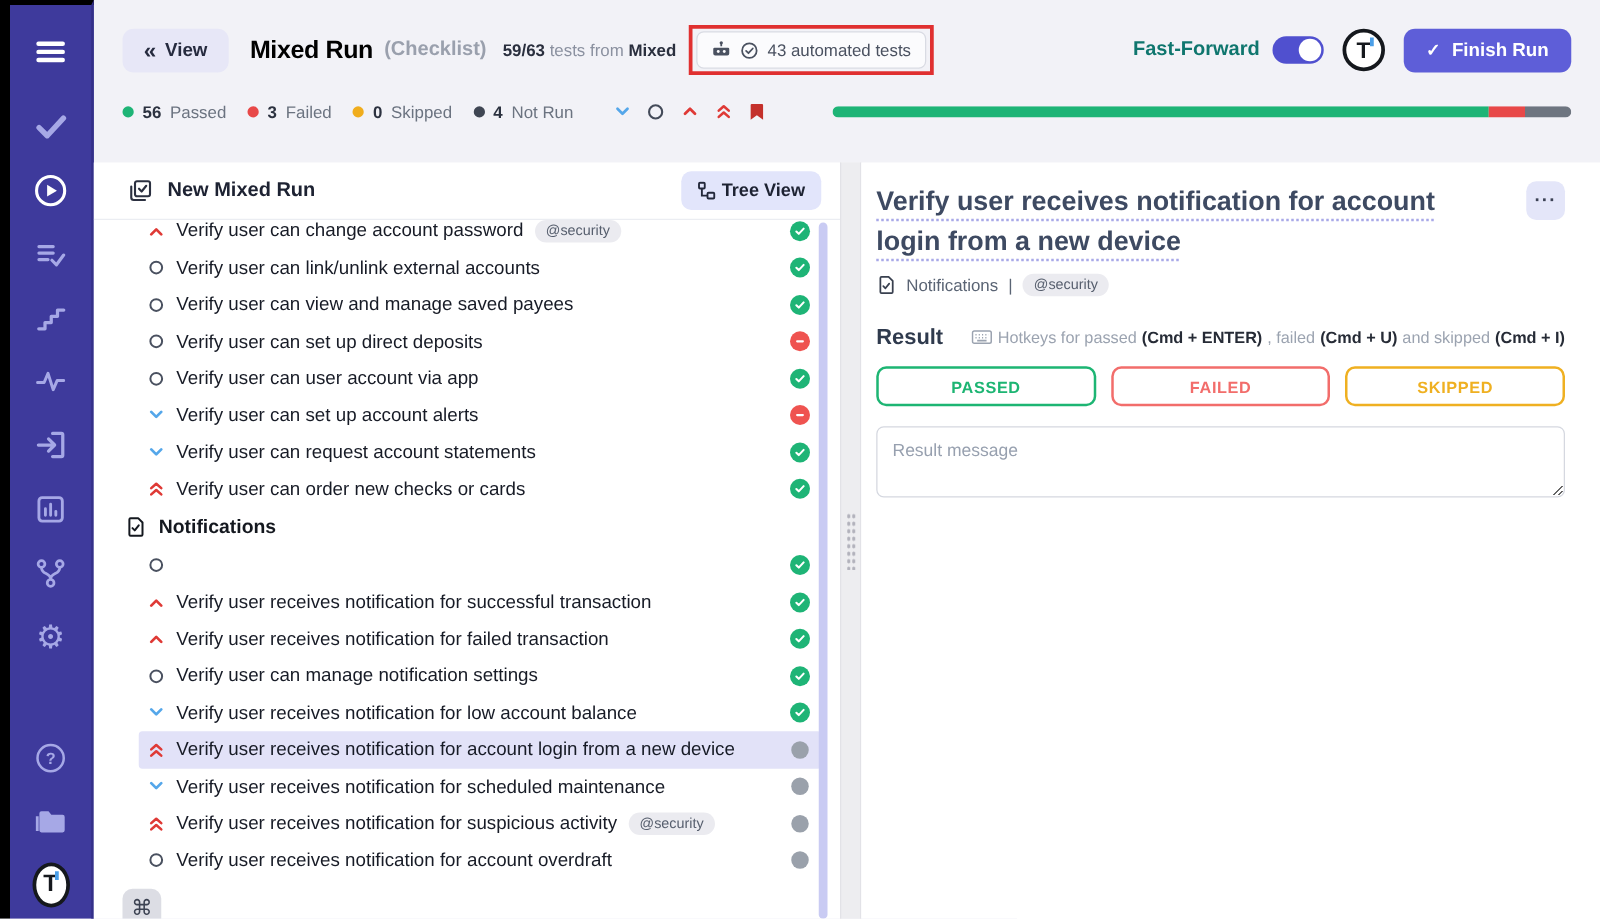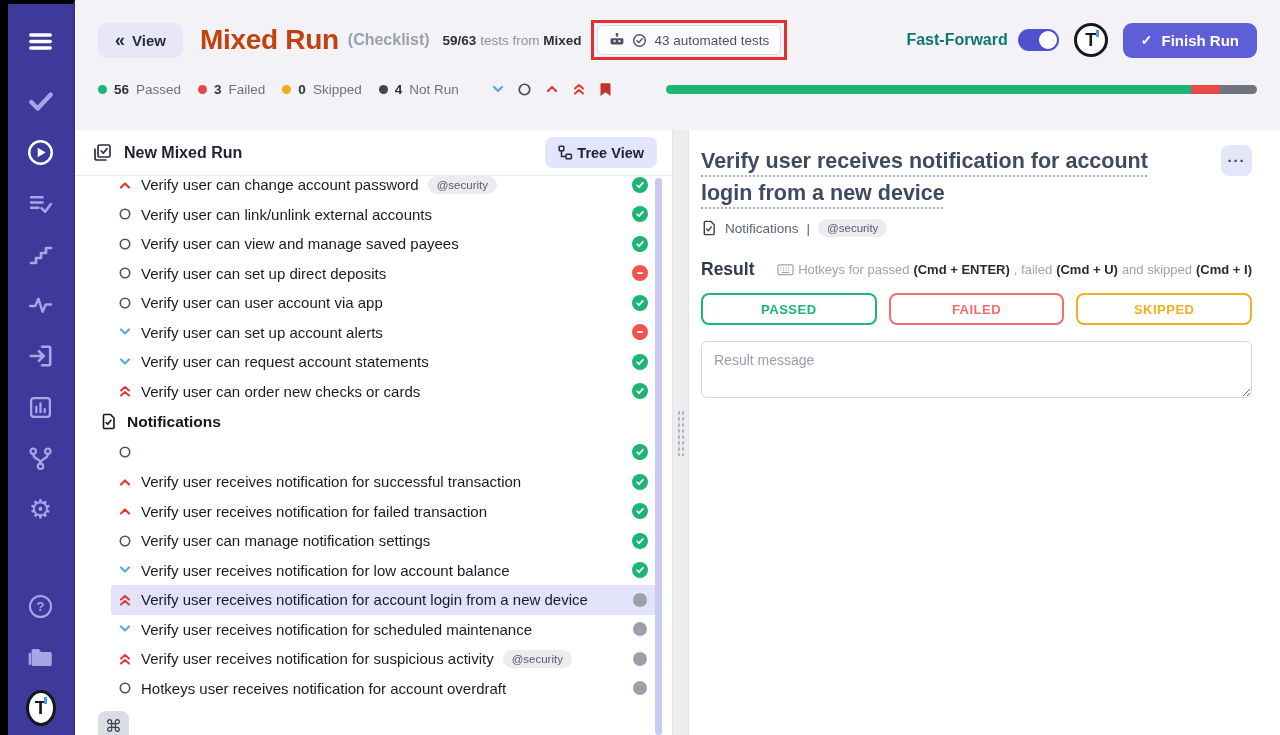--- a/index.html
+++ b/index.html
@@ -24,21 +24,21 @@
                  color:#15181d; position:relative; }
   .logo-circle::after { content:""; position:absolute; top:4px; right:6px; width:3px; height:7px; background:#4b9fe8; }
 
   
   .main { flex:1; display:flex; flex-direction:column; min-width:0; }
   .topbar { height:130px; flex:none; padding:0 23px; }
   .header-row { margin-top:22px; height:36px; display:flex; align-items:center; }
   .runs-btn { display:flex; align-items:center; gap:7px; background:#e7e7f7; border:none; border-radius:9px;
               height:35px; padding:0 17px; font-family:inherit; font-size:15px; font-weight:700; color:#262b3f; cursor:pointer; }
   .runs-btn .chev { font-size:18px; line-height:1; }
-  .run-title { font-size:28px; font-weight:800; color:#c2410c; margin-left:17px; letter-spacing:-0.3px; }
+  .run-title { font-size:20px; font-weight:800; color:#000000; margin-left:17px; letter-spacing:-0.3px; }
   .run-subtitle { font-size:16px; font-weight:700; color:#9aa0ad; margin-left:9px; }
   .tests-info { margin-left:13px; font-size:13.5px; color:#8b91a0; }
   .tests-info b { color:#2a2f3e; }
   .badge-wrap { position:relative; margin-left:16px; }
   .red-box { position:absolute; inset:-5px -6px; border:3px solid #e03030; pointer-events:none; }
   .auto-badge { display:flex; align-items:center; gap:7px; background:#fbfbfd; border:1px solid #d9dbe3;
                 border-radius:6px; height:30px; padding:0 11px; font-size:13.5px; color:#4a5160; cursor:pointer; }
   .hspacer { flex:1; }
   .ff-label { font-size:16px; font-weight:700; color:#0f766e; }
   .toggle { width:41px; height:22px; border-radius:11px; background:#5050cf; margin-left:10px; position:relative; cursor:pointer; }
@@ -56,21 +56,21 @@
   .leg-item b { color:#2c3240; }
   .leg-item .lab { color:#6b7380; }
   .mini-icons { display:flex; align-items:center; gap:11px; margin-left:14px; }
   .mini-icons .mi { width:16px; height:16px; display:flex; align-items:center; justify-content:center; cursor:pointer; }
   .progress-track { flex:1; margin-left:52px; height:9px; border-radius:6px; overflow:hidden; display:flex; }
   .progress-track .seg { height:100%; }
 
   
   .content { flex:1; display:flex; min-height:0; }
   .run-panel { width:597px; flex:none; background:#fff; display:flex; flex-direction:column; position:relative; overflow:hidden; }
-  .panel-head { height:46px; flex:none; display:flex; align-items:center; padding:0 15px 0 18px; border-bottom:1px solid #ebedf2; }
+  .panel-head { height:46px; flex:none; display:flex; align-items:center; padding:0 15px 0 28px; border-bottom:1px solid #ebedf2; }
   .panel-head .ph-title { font-size:16px; font-weight:700; color:#1d2232; margin-left:12px; }
   .tree-btn { margin-left:auto; display:flex; align-items:center; gap:4px; background:#e2e5fb; border:none;
               border-radius:8px; height:31px; padding:0 13px; font-family:inherit; font-size:14.5px;
               font-weight:600; color:#1d2232; cursor:pointer; }
   .test-list { flex:1; overflow:hidden; padding-top:1px; }
   .test-list .row:first-child { margin-top:-7px; }
   .row { margin-left:36px; width:546px; height:29.5px; display:flex; align-items:center; gap:9px;
          padding:0 9px 0 7px; border-radius:3px; cursor:pointer; }
   .row.selected { background:#e2e2f8; }
   .row .rtext { font-size:15px; color:#171b26; white-space:nowrap; }
@@ -623,21 +623,21 @@
     </span>
   </div>
 
   <div class="row">
     <span class="marker" data-marker="circle">
       <svg class="m-circle" viewBox="0 0 14 14">
                   <circle cx="7" cy="7" r="4.7" fill="none" stroke="currentColor" stroke-width="1.6"></circle>
                 </svg>
 
     </span>
-    <span class="rtext">Hotkeys user receives notification for account overdraft</span>
+    <span class="rtext">Verify user receives notification for account overdraft</span>
 
     <span class="status-dot notrun">
       
       
     </span>
   </div>
 </div>
         <div class="scroll-thumb"></div>
         <div class="cmd-btn">⌘</div>
       </section>

